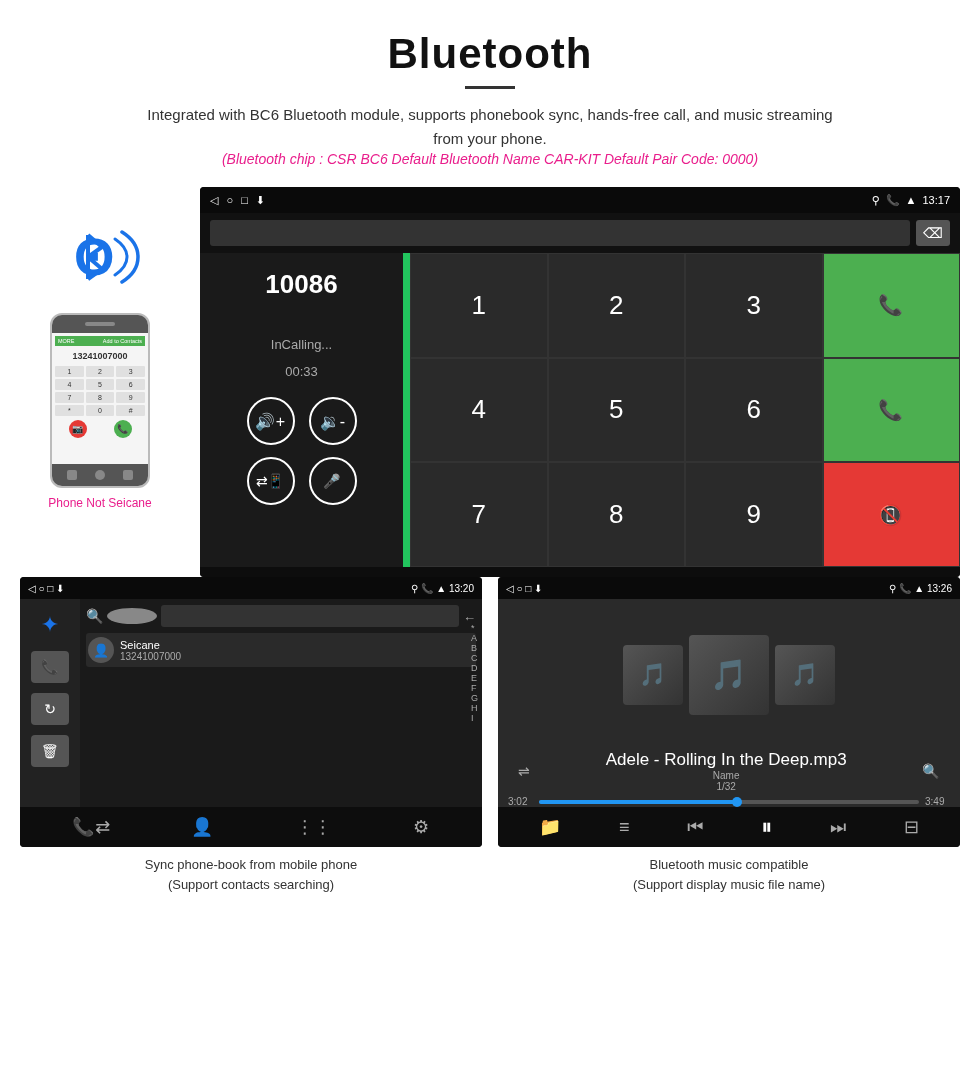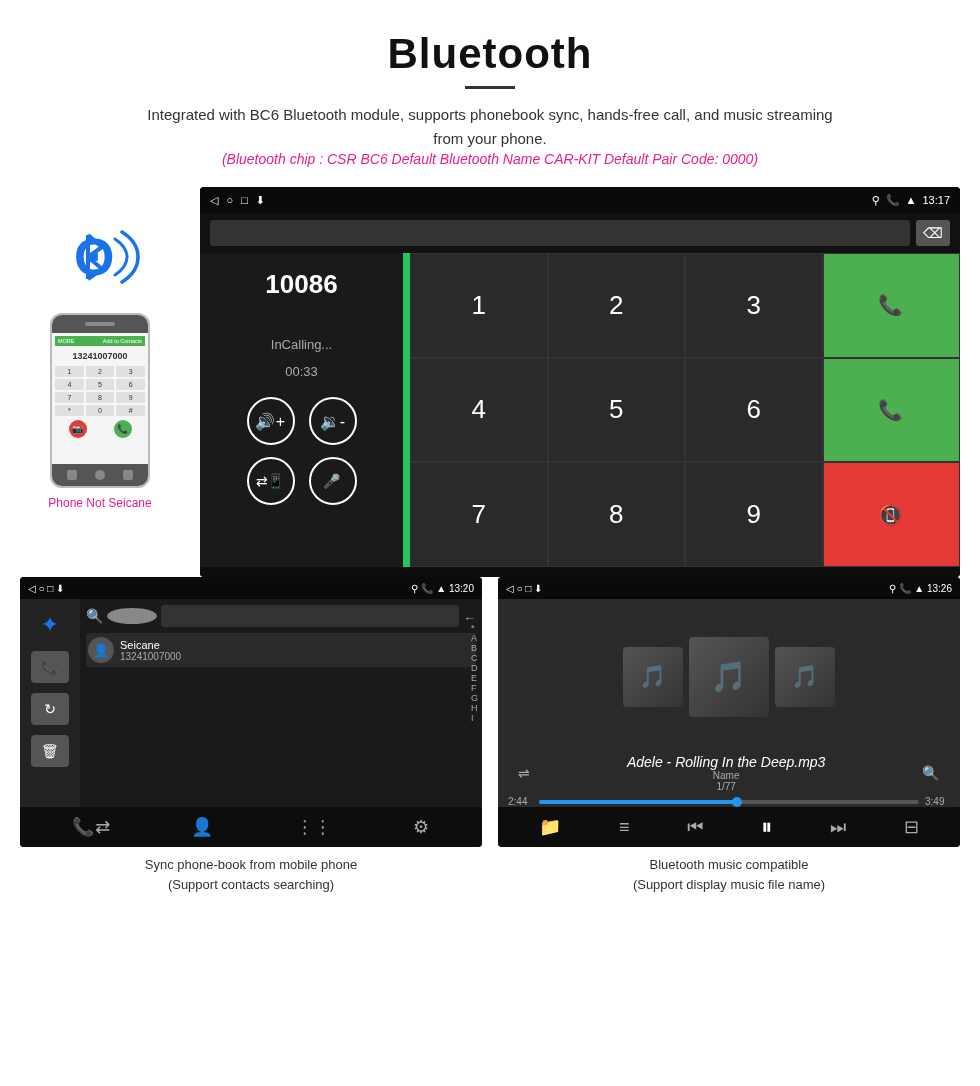--- a/index.html
+++ b/index.html
@@ -440,22 +440,21 @@
       width: 60px;
       height: 60px;
       font-size: 22px;
     }
     .music-info {
       text-align: center;
       padding: 0 10px;
     }
     .music-title {
       color: white;
-      font-size: 14px;
-      font-style: italic;
+      font-size: 17px;
     }
     .music-artist {
       color: #aaa;
       font-size: 10px;
     }
     .music-counter {
       color: #aaa;
       font-size: 10px;
     }
     .music-progress-row {
@@ -701,27 +700,27 @@
           <div class="album-art small">🎵</div>
           <div class="album-art">🎵</div>
           <div class="album-art small">🎵</div>
         </div>
         <div class="music-info">
           <div style="display:flex;justify-content:space-between;padding:0 10px;align-items:center;">
             <span style="color:#aaa;font-size:14px;">⇌</span>
             <div>
               <div class="music-title">Adele - Rolling In the Deep.mp3</div>
               <div class="music-artist">Name</div>
-              <div class="music-counter">1/77</div>
+              <div class="music-counter">1/32</div>
             </div>
             <span style="color:#aaa;font-size:14px;">🔍</span>
           </div>
         </div>
         <div class="music-progress-row">
-          <span class="music-time">2:44</span>
+          <span class="music-time">3:02</span>
           <div class="music-progress-bar">
             <div class="music-progress-fill"></div>
             <div class="music-progress-dot"></div>
           </div>
           <span class="music-time">3:49</span>
         </div>
       </div>
       <div class="music-bottom-bar">
         <span class="music-ctrl-icon">📁</span>
         <span class="music-ctrl-icon">≡</span>

